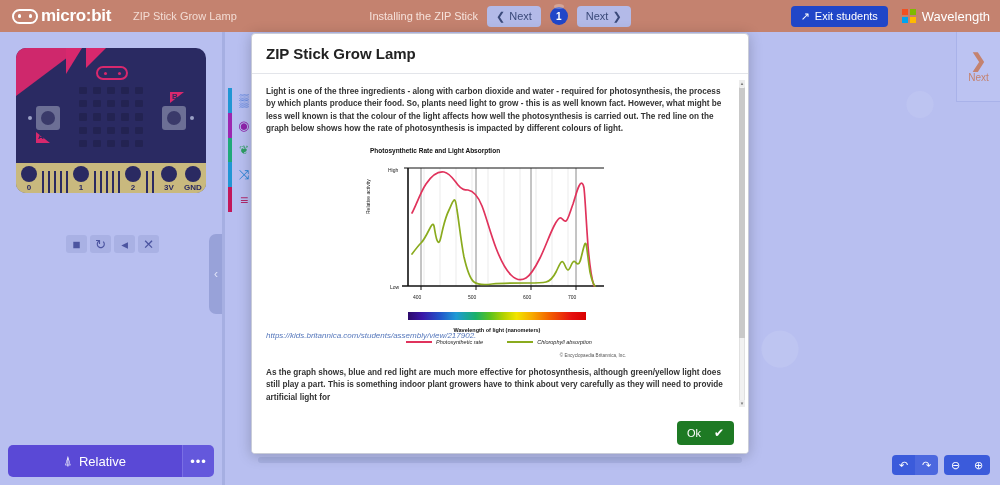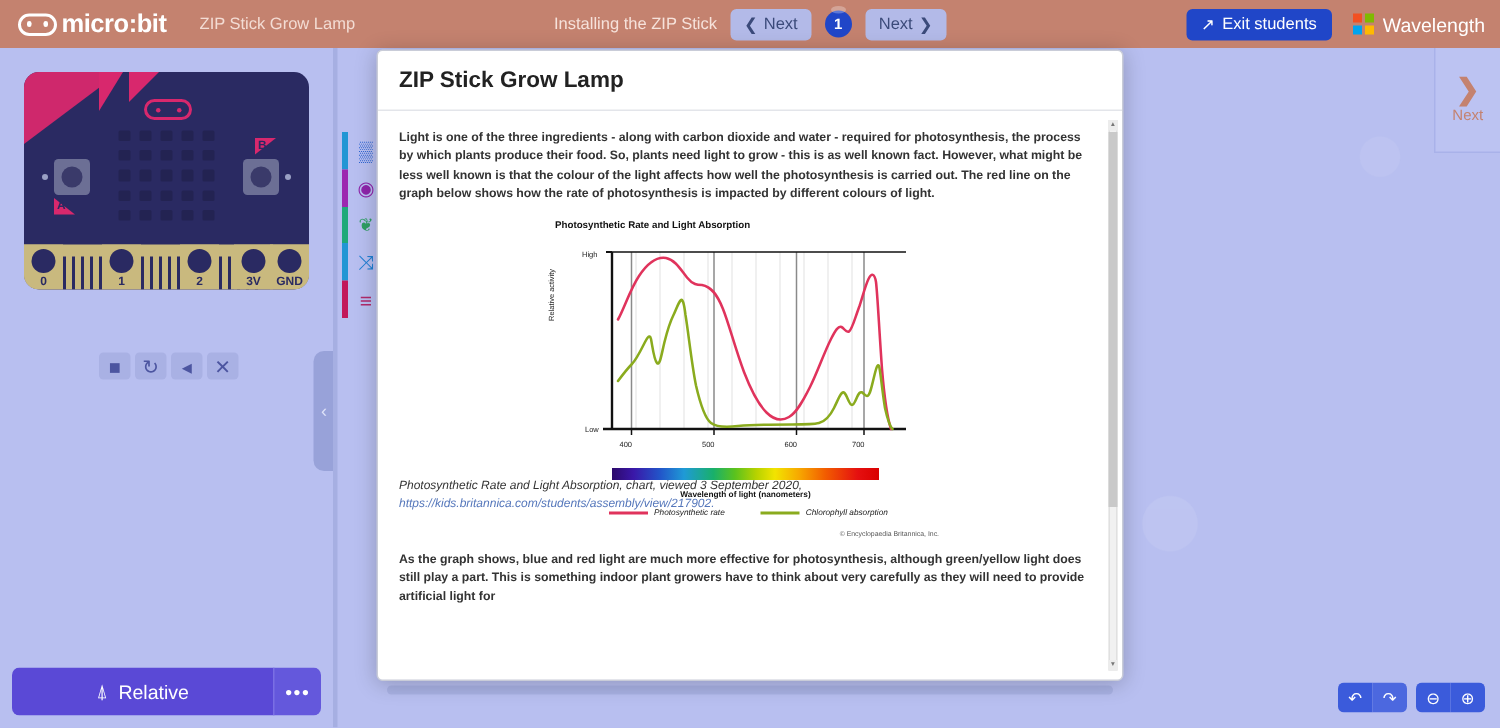--- a/index.html
+++ b/index.html
@@ -568,26 +568,32 @@
                 <span>Chlorophyll absorption</span>
               </span>
             </div>
 
             <div id="credit">© Encyclopaedia Britannica, Inc.</div>
           </div>
         </div>
       </div>
 
       <div id="caption">
-        <span>Photosynthetic Rate and Light Absorption, chart, viewed 3 September 2020,</span><br>
+        <br>
         <a href="#">https://kids.britannica.com/students/assembly/view/217902.</a>
       </div>
 
       <p style="margin-top:25px">As the graph shows, blue and red light are much more effective for photosynthesis, although green/yellow light does still play a part. This is something indoor plant growers have to think about very carefully as they will need to provide artificial light for</p>
 
       <div id="modal-scrollbar"></div>
       <div class="sb-arrow" style="top:6px">▴</div>
       <div id="modal-thumb"></div>
       <div class="sb-arrow" style="bottom:6px">▾</div>
     </div>
 
+    <div id="modal-footer">
+      <button id="ok-button">
+        <span>Ok</span>
+        <span class="check">✔</span>
+      </button>
+    </div>
   </div>
 </div>
 
 </body></html>

